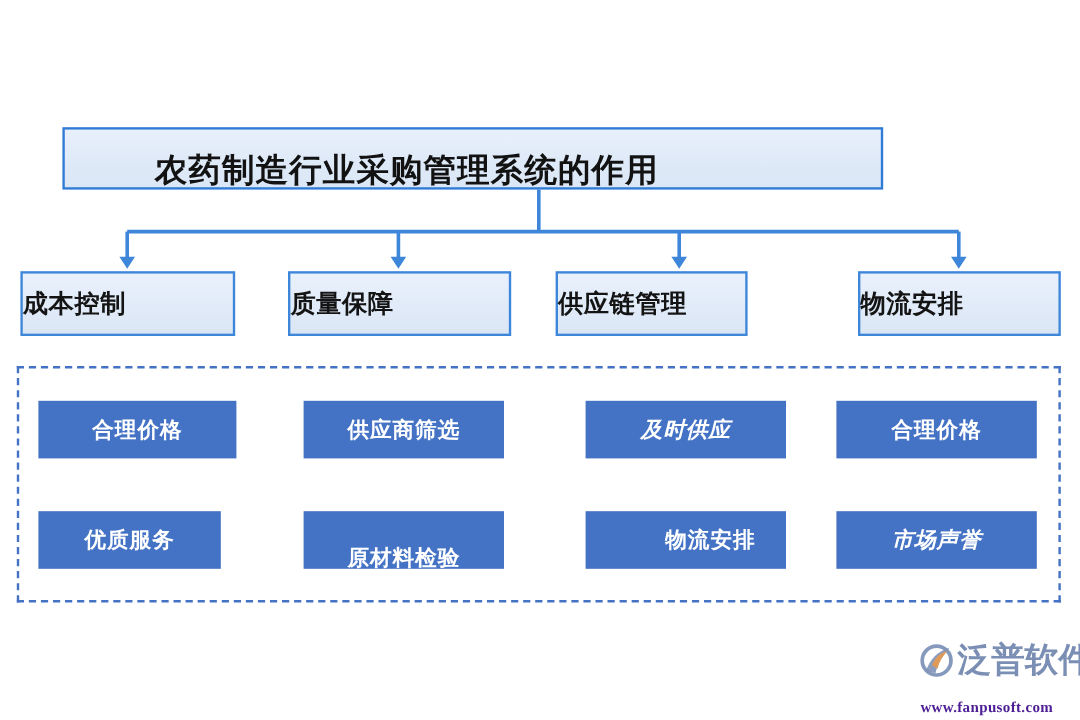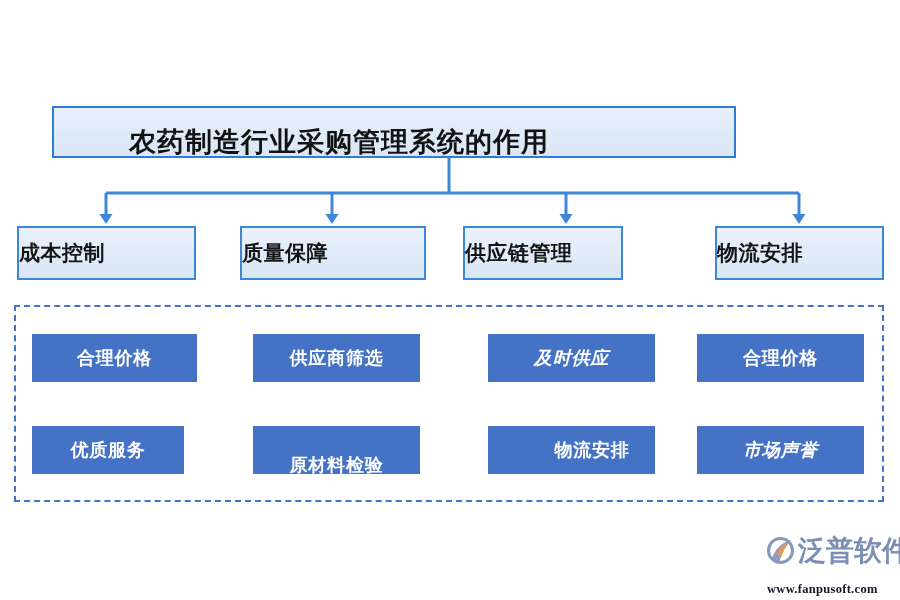--- a/index.html
+++ b/index.html
@@ -133,21 +133,21 @@
     font-weight: 700;
     color: #7b8fb5;
     letter-spacing: 0px;
     line-height: 1;
     white-space: nowrap;
     font-family: "Liberation Serif", "DejaVu Serif", serif;
   }
   .logo-url {
     font-size: 12.5px;
     font-weight: 700;
-    color: #0f172a;
+    color: #4c1d95;
     letter-spacing: 0.3px;
     line-height: 1;
     margin-top: 18px;
     margin-left: 1px;
     font-family: "Liberation Serif", "DejaVu Serif", serif;
     white-space: nowrap;
   }
 </style>
 </head>
 <body>

